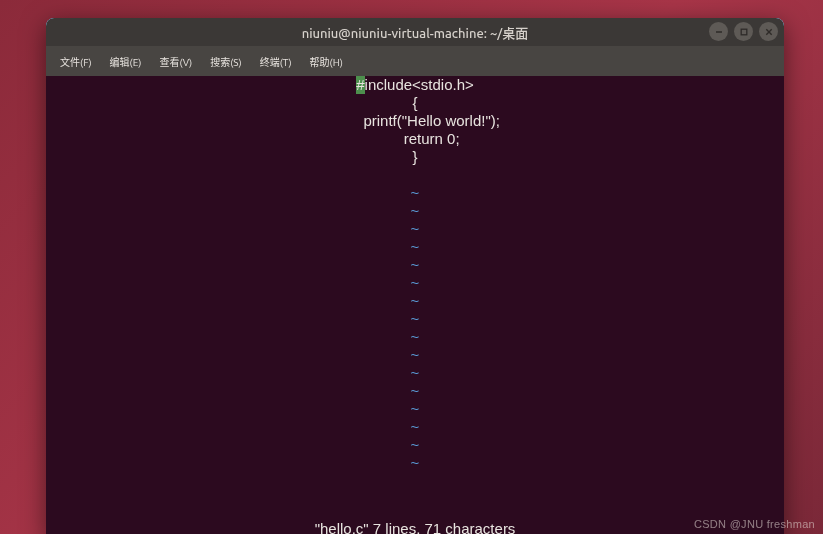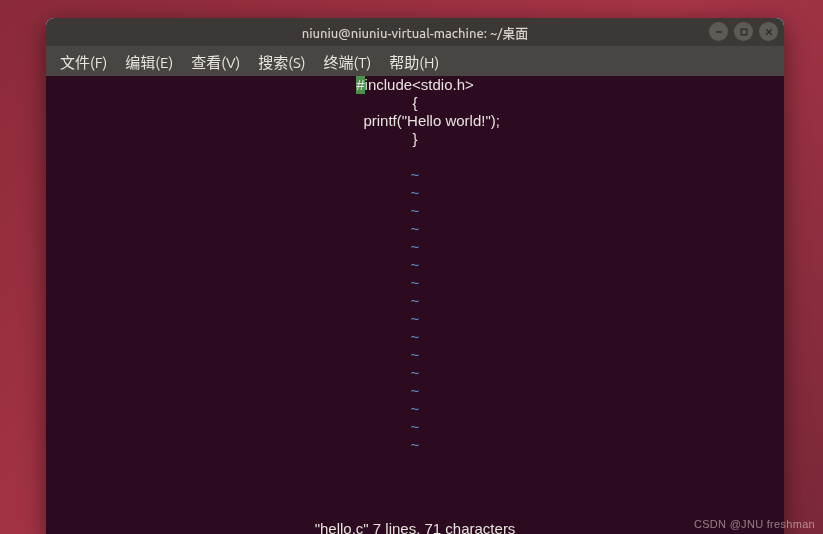--- a/index.html
+++ b/index.html
@@ -59,21 +59,21 @@
     .menubar {
       height: 30px;
       background: #484542;
       display: flex;
       align-items: center;
       padding: 0 6px;
       gap: 2px;
     }
     .menu-item {
       color: #e8e4df;
-      font-size: 15px;
+      font-size: 10px;
       padding: 4px 8px;
       cursor: pointer;
     }
     .terminal {
       flex: 1;
       background: #2c0a1f;
       font-family: Liberation Sans, sans-serif;
       font-size: 15px;
       line-height: 18px;
       color: #e8e4df;
@@ -149,20 +149,21 @@
     <div class="menu-item">搜索(S)</div>
     <div class="menu-item">终端(T)</div>
     <div class="menu-item">帮助(H)</div>
   </div>
 
   <div class="terminal">
     <div class="editor-area">
       <div class="code-line"><span class="cursor-char">#</span><span>include&lt;stdio.h&gt;</span></div>
       <div class="code-line">{</div>
       <div class="code-line">        printf("Hello world!");</div>
+      <div class="code-line">        return 0;</div>
       <div class="code-line">}</div>
       <div class="code-line"></div>
       <div class="tilde-line">~</div>
       <div class="tilde-line">~</div>
       <div class="tilde-line">~</div>
       <div class="tilde-line">~</div>
       <div class="tilde-line">~</div>
       <div class="tilde-line">~</div>
       <div class="tilde-line">~</div>
       <div class="tilde-line">~</div>

